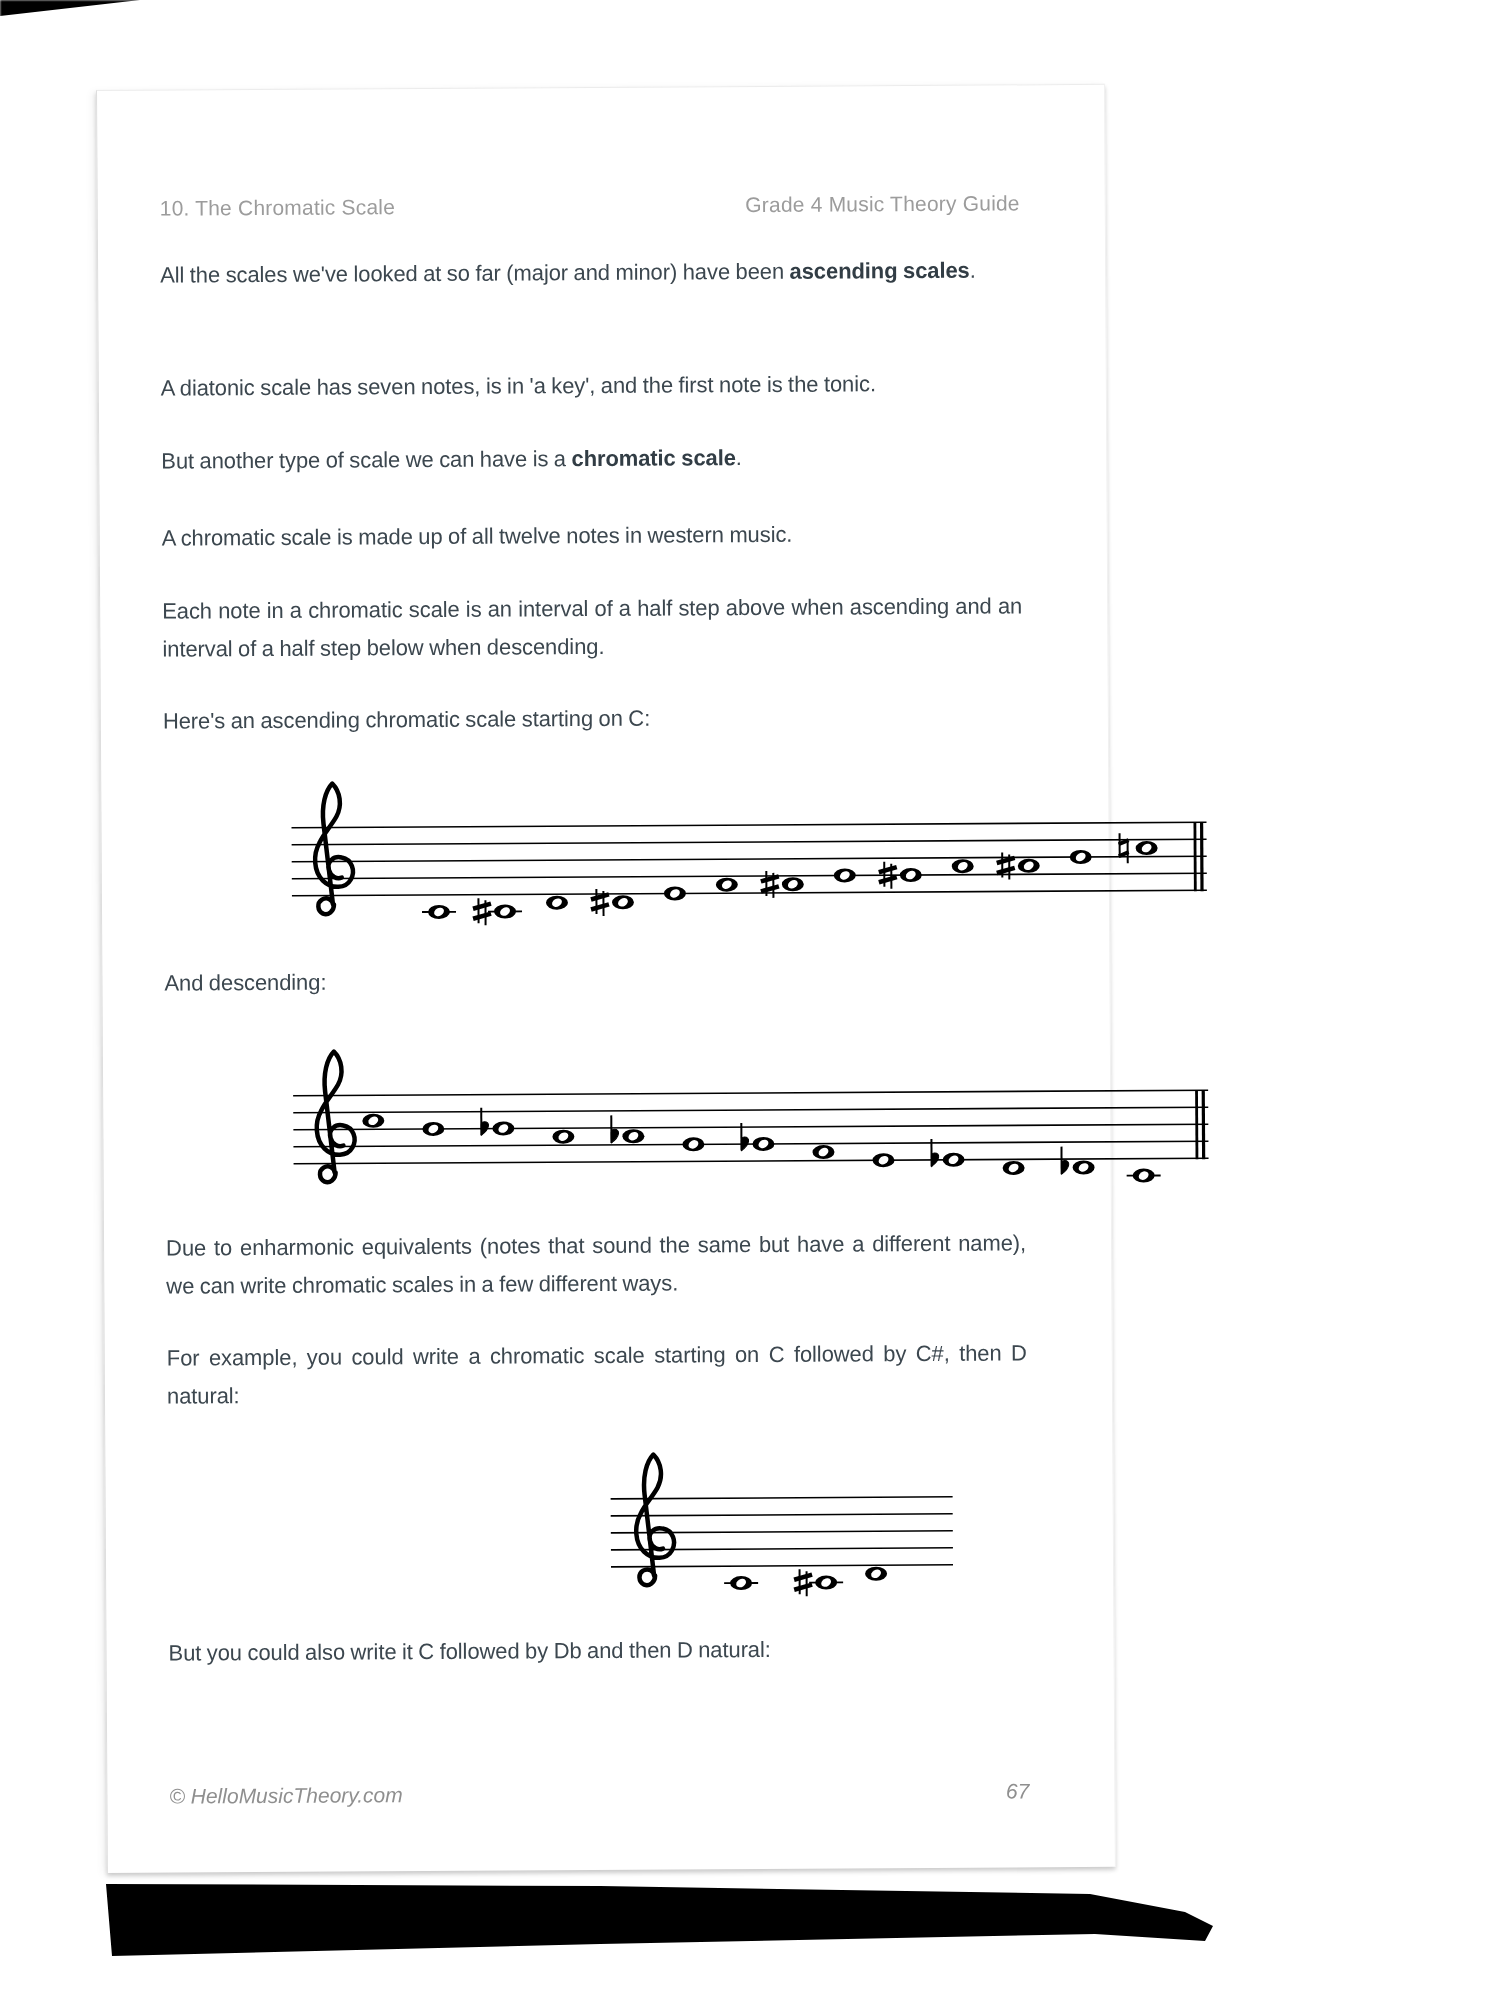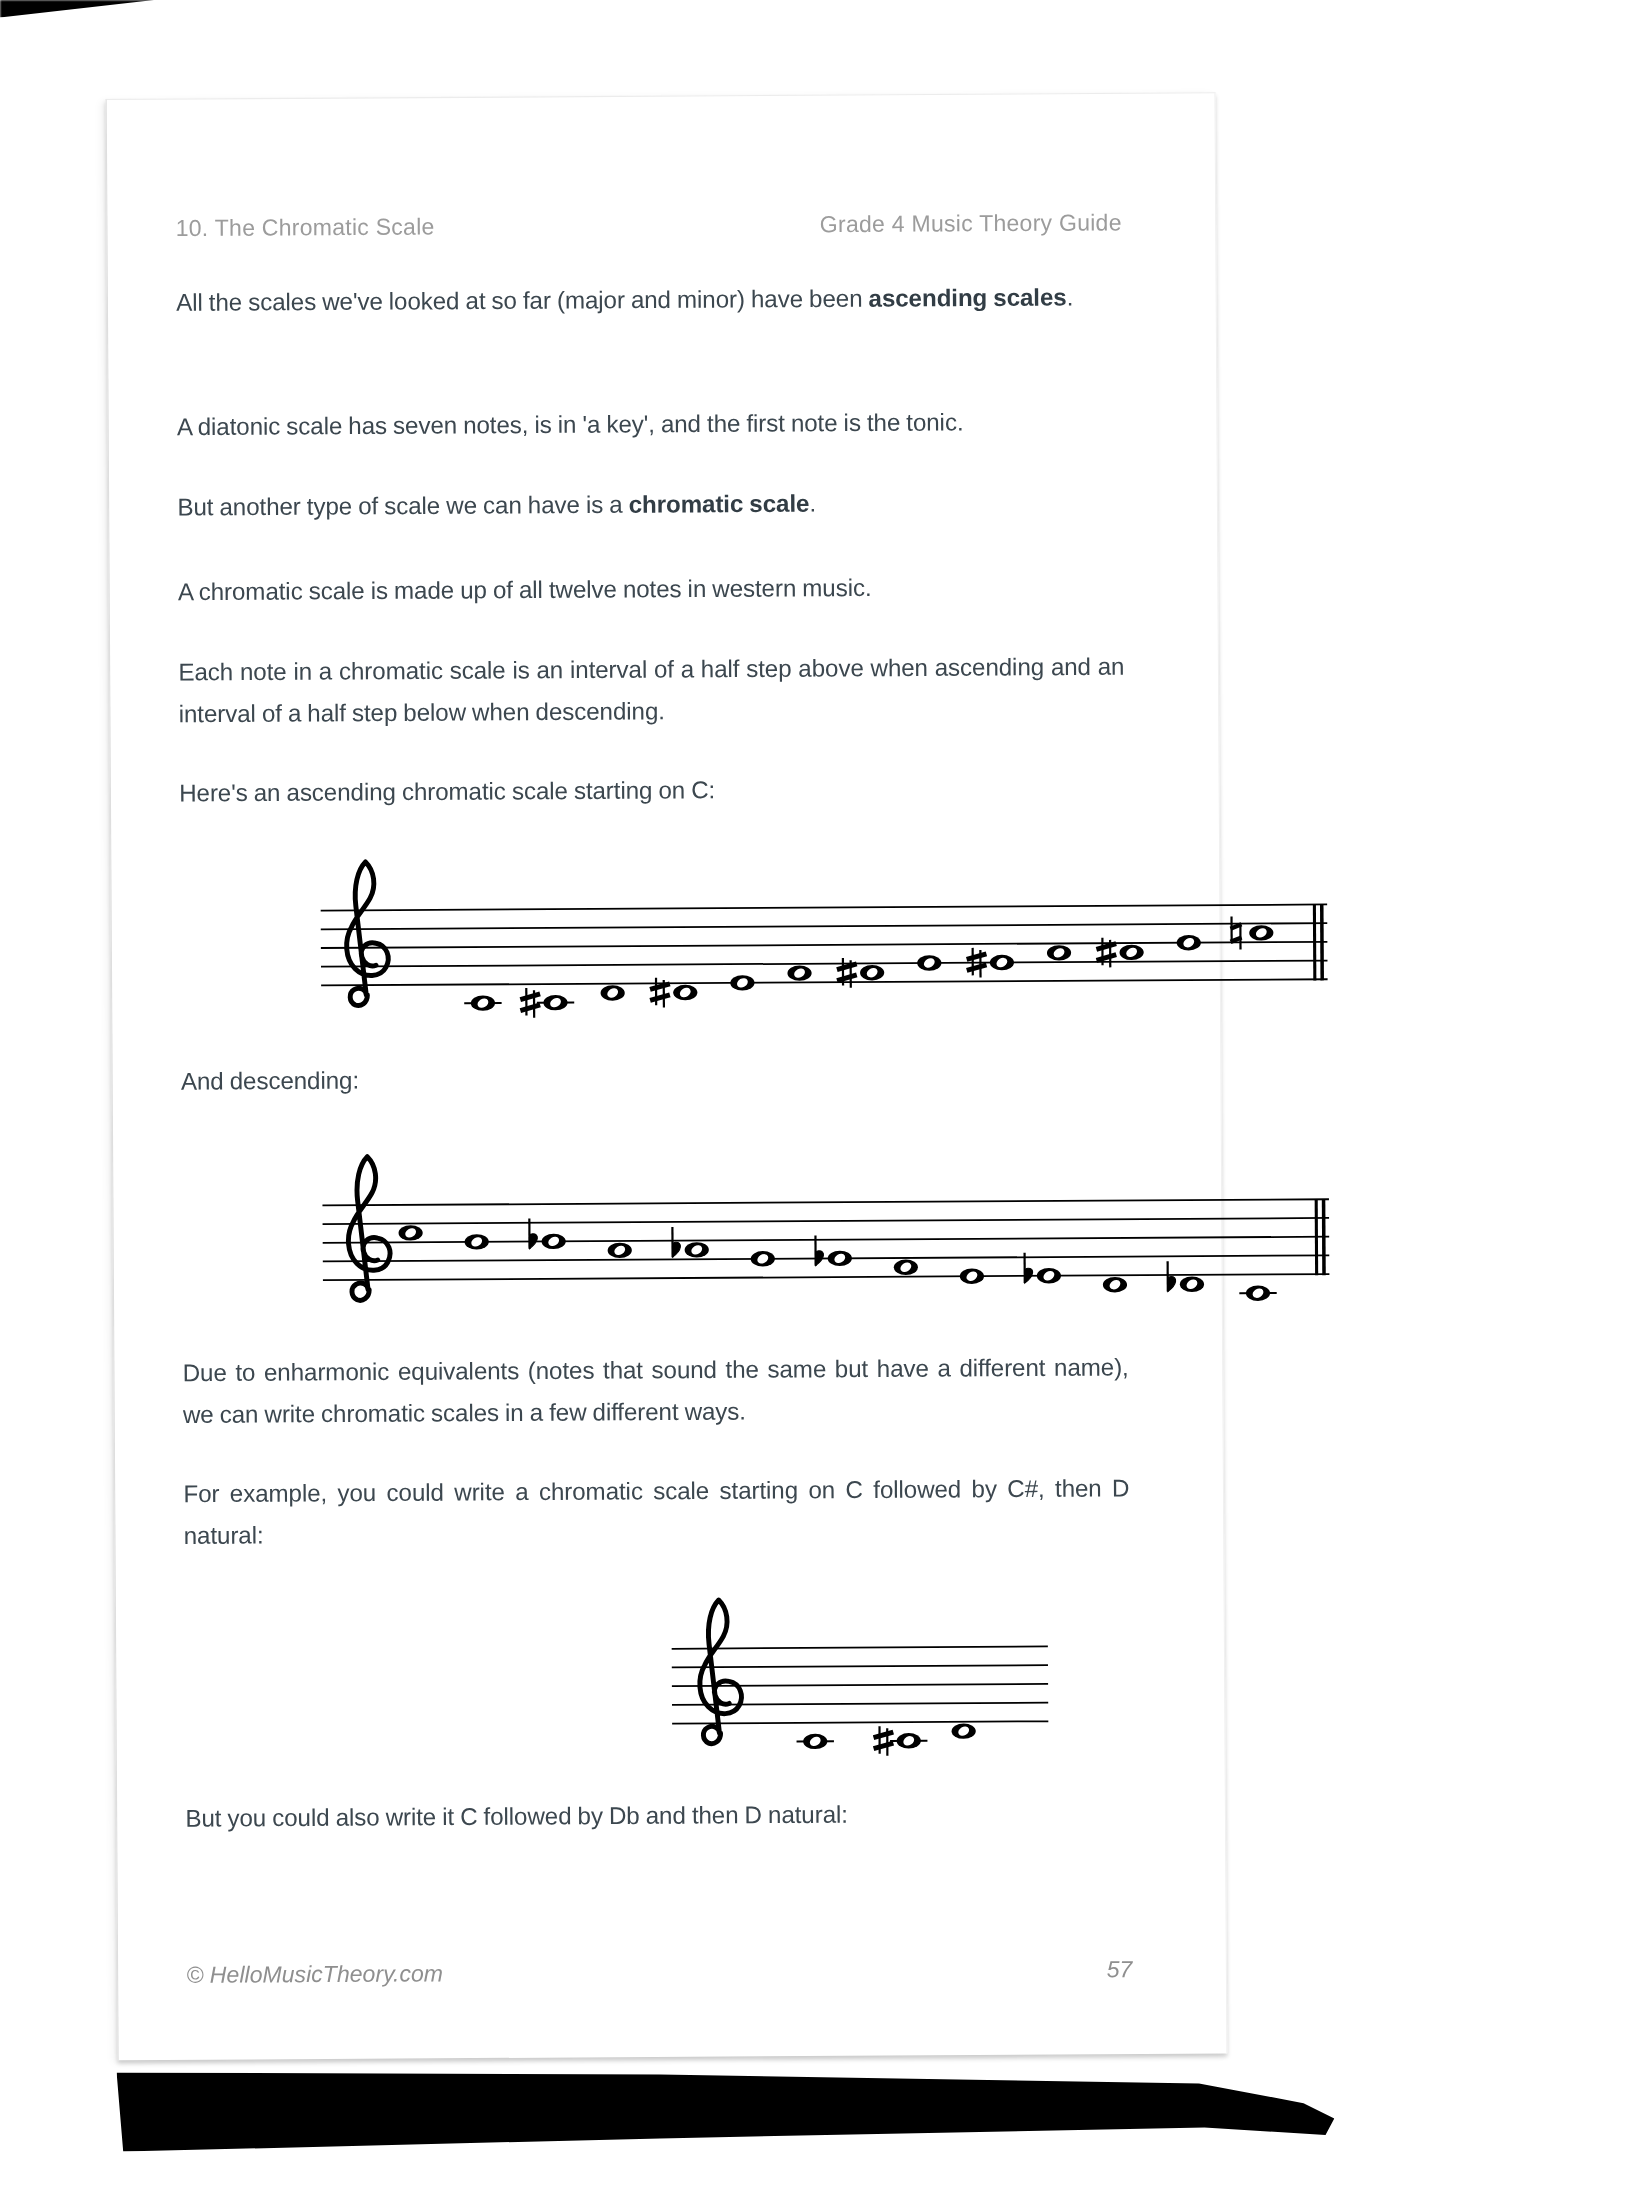--- a/index.html
+++ b/index.html
@@ -250,21 +250,21 @@
         <g transform="translate(275,128.5)">
           <ellipse rx="11" ry="7" fill="#000000"></ellipse>
           <ellipse rx="5.2" ry="3.9" fill="#ffffff" transform="rotate(-30)"></ellipse>
         </g>
       </svg>
 
     <p class="para" style="top:1544px">But you could also write it C followed by Db and then D natural:</p>
 
     <div class="ftr">
       <span>© HelloMusicTheory.com</span>
-      <span>57</span>
+      <span>67</span>
     </div>
 
   </div>
 
   <div class="shadow-bottom"></div>
   <div class="shadow-top-left"></div>
 
 </div>
 
 </body></html>

